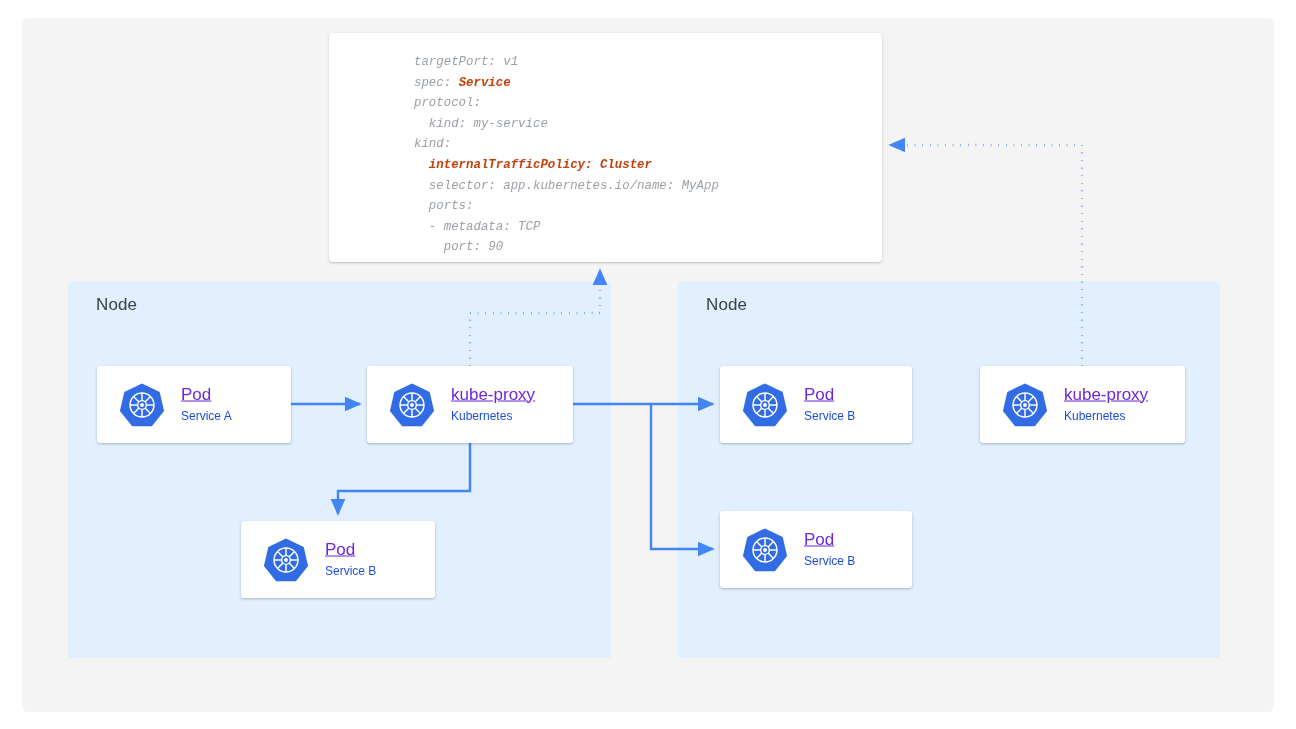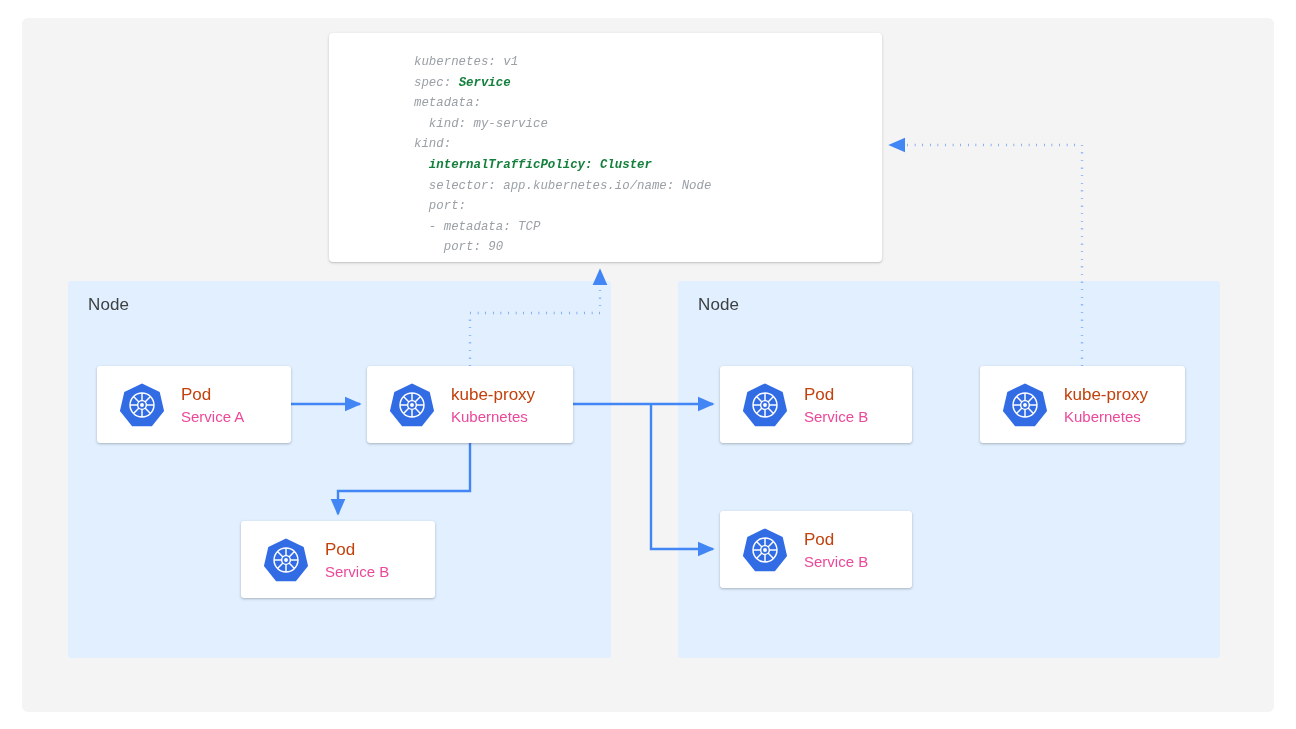--- a/index.html
+++ b/index.html
@@ -45,21 +45,21 @@
   .node-box {
     position: absolute;
     background: #e1efff;
     border-radius: 3px;
   }
   .node-left  { left: 68px;  top: 281px; width: 543px; height: 377px; }
   .node-right { left: 678px; top: 281px; width: 542px; height: 377px; }
 
   .node-label {
     position: absolute;
-    left: 20px;
+    left: 28px;
     top: 14px;
     font-size: 17px;
     color: #3c4043;
     letter-spacing: .1px;
     white-space: nowrap;
   }
 
   
   .yaml-card {
     position: absolute;
@@ -78,21 +78,21 @@
     top: 19px;
     font-family: "Liberation Mono", "DejaVu Sans Mono", monospace;
     font-style: italic;
     font-size: 12.4px;
     line-height: 20.6px;
     color: #9aa0a6;
     white-space: pre;
   }
   .yaml-code .b {
     font-weight: bold;
-    color: #15803d;
+    color: #c2410c;
   }
 
   
   .card {
     position: absolute;
     background: #ffffff;
     border-radius: 3px;
     box-shadow: 0 1px 3px rgba(60,64,67,.24), 0 1px 2px rgba(60,64,67,.12);
     display: flex;
     align-items: center;
@@ -108,27 +108,28 @@
     display: block;
   }
   .card .card-text {
     position: absolute;
     left: 84px;
     top: 50%;
     transform: translateY(-50%);
   }
   .card .card-title {
     font-size: 17px;
-    color: #c2410c;
+    color: #6d28d9;
     line-height: 22px;
     white-space: nowrap;
+    text-decoration: underline;
   }
   .card .card-sub {
-    font-size: 15px;
-    color: #ec4899;
+    font-size: 12px;
+    color: #1d4ed8;
     line-height: 21px;
     white-space: nowrap;
   }
 
   
   .card-pod-a        { left: 97px;  top: 366px; width: 194px; height: 77px; }
   .card-kubeproxy-l  { left: 367px; top: 366px; width: 206px; height: 77px; }
   .card-pod-b-left   { left: 241px; top: 521px; width: 194px; height: 77px; }
   .card-pod-b-top    { left: 720px; top: 366px; width: 192px; height: 77px; }
   .card-pod-b-bottom { left: 720px; top: 511px; width: 192px; height: 77px; }
@@ -166,28 +167,28 @@
     <path d="M 573 404 L 713 404" fill="none" stroke="#4285f4" stroke-width="2.4" marker-end="url(#arrow-solid)"></path>
 
     <path d="M 651 404 L 651 549 L 713 549" fill="none" stroke="#4285f4" stroke-width="2.4" stroke-linejoin="miter" marker-end="url(#arrow-solid)"></path>
 
     <path d="M 470 366 L 470 313 L 600 313 L 600 270" fill="none" stroke="#4285f4" stroke-width="2.4" stroke-linecap="butt" stroke-dasharray="0.6 7" marker-end="url(#arrow-dotted)"></path>
 
     <path d="M 1082 366 L 1082 145 L 890 145" fill="none" stroke="#4285f4" stroke-width="2.4" stroke-linecap="butt" stroke-dasharray="0.6 7" marker-end="url(#arrow-dotted)"></path>
   </svg>
 
   <div class="yaml-card">
-    <div class="yaml-code"><span>kubernetes: v1</span>
+    <div class="yaml-code"><span>targetPort: v1</span>
 <span>spec: </span><span class="b">Service</span>
-<span>metadata:</span>
+<span>protocol:</span>
 <span>  kind: my-service</span>
 <span>kind:</span>
 <span class="b">  internalTrafficPolicy: Cluster</span>
-<span>  selector: app.kubernetes.io/name: Node</span>
-<span>  port:</span>
+<span>  selector: app.kubernetes.io/name: MyApp</span>
+<span>  ports:</span>
 <span>  - metadata: TCP</span>
 <span>    port: 90</span>
 <span>    targetPort: 9376</span></div>
   </div>
 
   <div class="card card-pod-a">
     <svg class="k8s-icon" viewBox="0 0 100 100" xmlns="http://www.w3.org/2000/svg">
       <polygon points="50,3 88.5,21.5 98,63 71.5,96 28.5,96 2,63 11.5,21.5" fill="#326ce5"></polygon>
       <g fill="none" stroke="#ffffff" stroke-width="3.2">
         <circle cx="50" cy="50" r="26"></circle>

